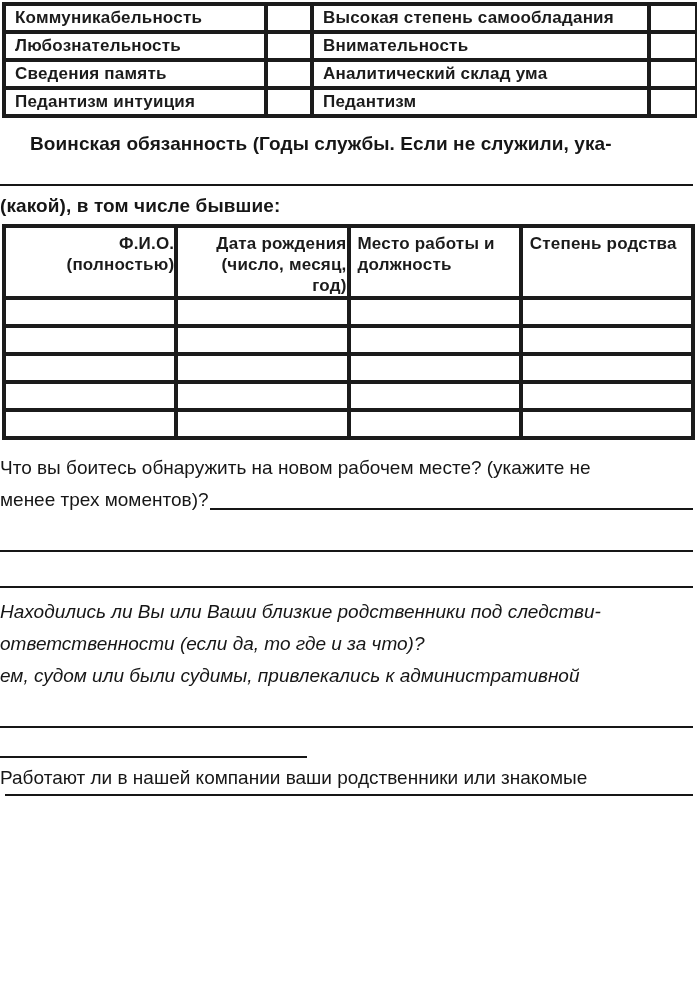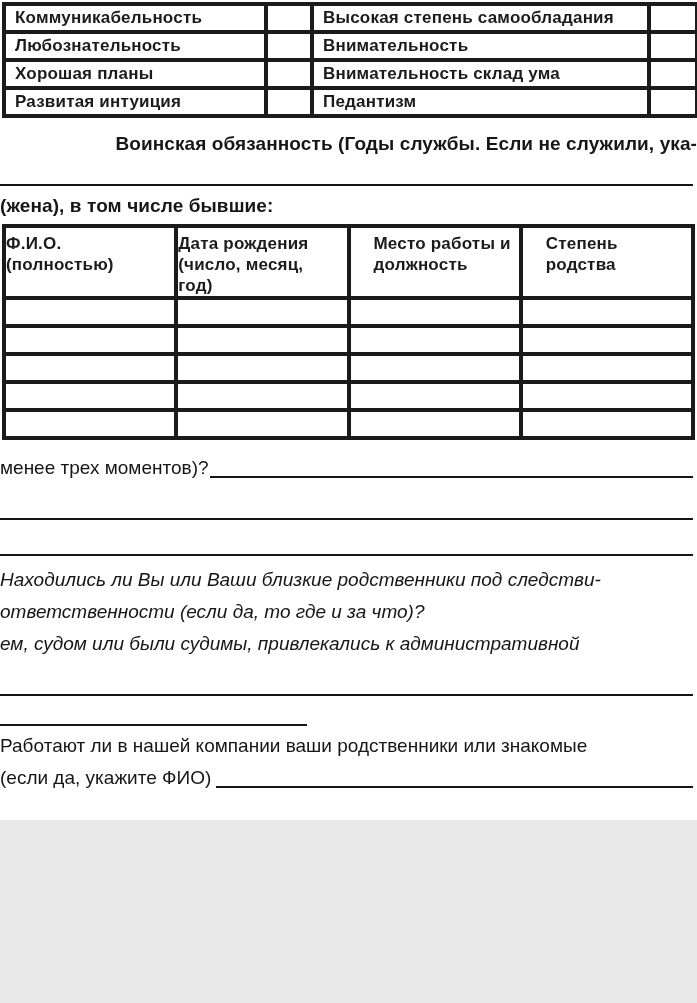--- a/index.html
+++ b/index.html
@@ -1,20 +1,20 @@
 <!DOCTYPE html>
 <html><head>
 <meta charset="utf-8">
 <style>
   * { box-sizing: border-box; margin: 0; padding: 0; }
   html, body { background: #e8e8e8; }
   .page {
     position: relative;
     width: 697px;
-    height: 820px;
+    height: 1003px;
     margin: 0 auto;
     background: #ffffff;
     color: #161616;
     font-family: "Liberation Sans", "DejaVu Sans", sans-serif;
     overflow: hidden;
   }
 
   
   table {
     border-collapse: collapse;
@@ -45,29 +45,29 @@
   .relatives-table { margin-top: 2px; }
   .relatives-table th {
     height: 66px;
     font-weight: bold;
     vertical-align: top;
     padding-top: 5px;
     line-height: 21px;
     white-space: pre-line;
     letter-spacing: 0.2px;
   }
-  .relatives-table th.center { text-align: left; }
-  .relatives-table th.left   { text-align: left; padding-left: 23px; }
+  .relatives-table th.center { text-align: right; }
+  .relatives-table th.left   { text-align: left; padding-left: 7px; }
   .relatives-table td { height: 28px; }
   .relatives-table col { width: 25%; }
 
   
   .para { font-size: 19px; line-height: 32px; color: #161616; }
   .para.bold { font-weight: bold; letter-spacing: 0.1px; }
-  .indent { padding-left: 30px; text-align: right; }
+  .indent { padding-left: 30px; }
 
   .lrow { display: flex; }
   .lrow .txt { white-space: nowrap; }
   .fill {
     flex: 1 1 auto;
     border-bottom: 2px solid #161616;
     margin: 0 4px 6px 5px;
     align-self: stretch;
   }
   .fill.nogap { margin-left: 1px; }
@@ -107,41 +107,41 @@
         <td class="t-label">Высокая степень самообладания</td>
         <td></td>
       </tr>
       <tr>
         <td class="t-label">Любознательность</td>
         <td></td>
         <td class="t-label">Внимательность</td>
         <td></td>
       </tr>
       <tr>
-        <td class="t-label">Хорошая планы</td>
-        <td></td>
-        <td class="t-label">Внимательность склад ума</td>
-        <td></td>
-      </tr>
-      <tr>
-        <td class="t-label">Развитая интуиция</td>
+        <td class="t-label">Сведения память</td>
+        <td></td>
+        <td class="t-label">Аналитический склад ума</td>
+        <td></td>
+      </tr>
+      <tr>
+        <td class="t-label">Педантизм интуиция</td>
         <td></td>
         <td class="t-label">Педантизм</td>
         <td></td>
       </tr>
     </tbody>
   </table>
 
   <div class="para bold mt10">
     <div class="indent">Воинская обязанность (Годы службы. Если не служили, ука-</div>
     <div class="uline"></div>
   </div>
 
   <div class="para bold">
-    <div>(жена), в том числе бывшие:</div>
+    <div>(какой), в том числе бывшие:</div>
   </div>
 
   <table class="relatives-table mt2">
     <colgroup>
         <col>
         <col>
         <col>
         <col>
       </colgroup>
     <thead>
@@ -185,37 +185,37 @@
         <td></td>
         <td></td>
         <td></td>
         <td></td>
       </tr>
     </tbody>
   </table>
 
 
   <div class="para mt12">
+    <div>Что вы боитесь обнаружить на новом рабочем месте? (укажите не</div>
     <div class="lrow">
       <span class="txt">менее трех моментов)?</span>
       <span class="fill nogap"></span>
     </div>
     <div class="uline sp"></div>
     <div class="uline sp"></div>
   </div>
 
   <div class="para mt8">
     <div>Находились ли Вы или Ваши близкие родственники под следстви-</div>
     <div>ответственности (если да, то где и за что)?</div>
     <div>ем, судом или были судимы, привлекались к административной</div>
     <div class="uline sp"></div>
     <div class="uline w307"></div>
   </div>
 
   <div class="para mt4">
     <div>Работают ли в нашей компании ваши родственники или знакомые</div>
     <div class="lrow">
-      <span class="txt">(если да, укажите ФИО)</span>
       <span class="fill"></span>
     </div>
   </div>
 
 </div>
 
 </body></html>

